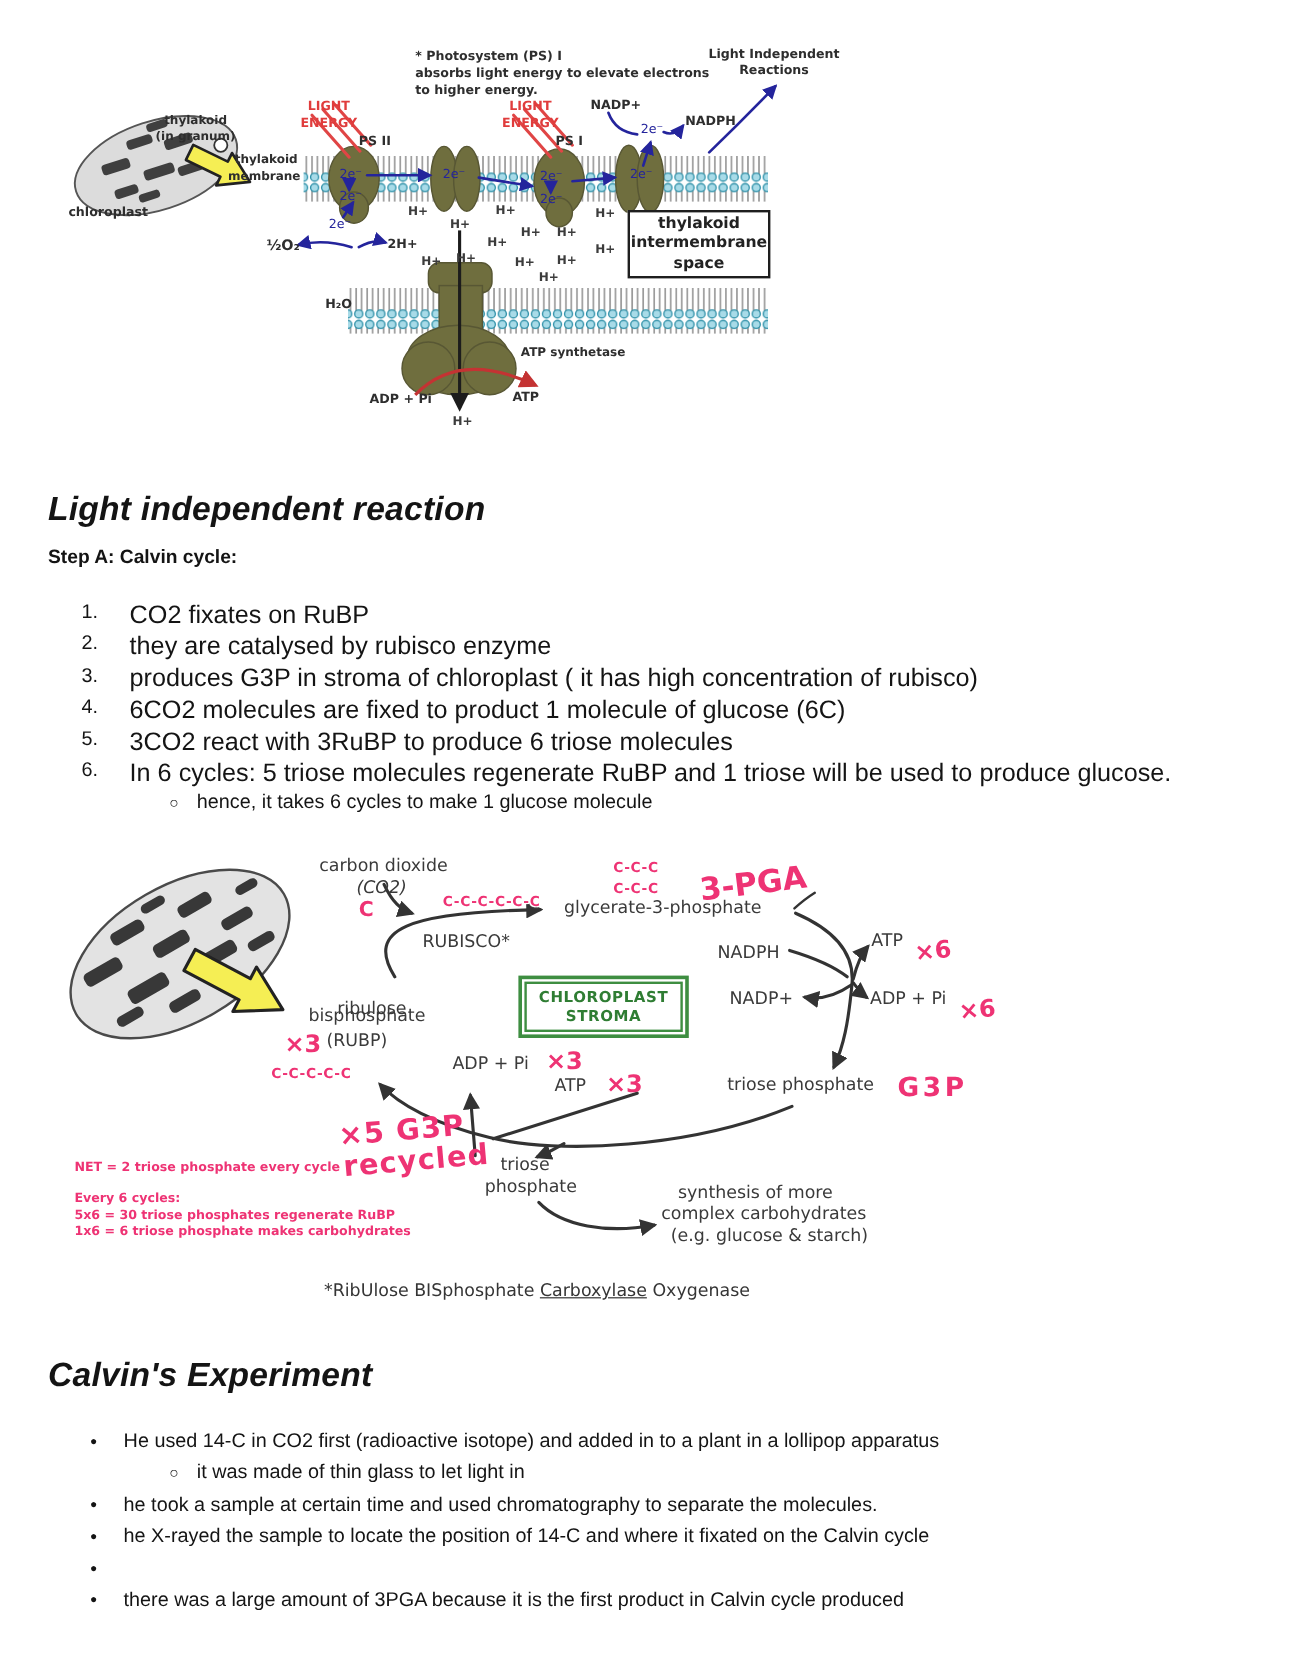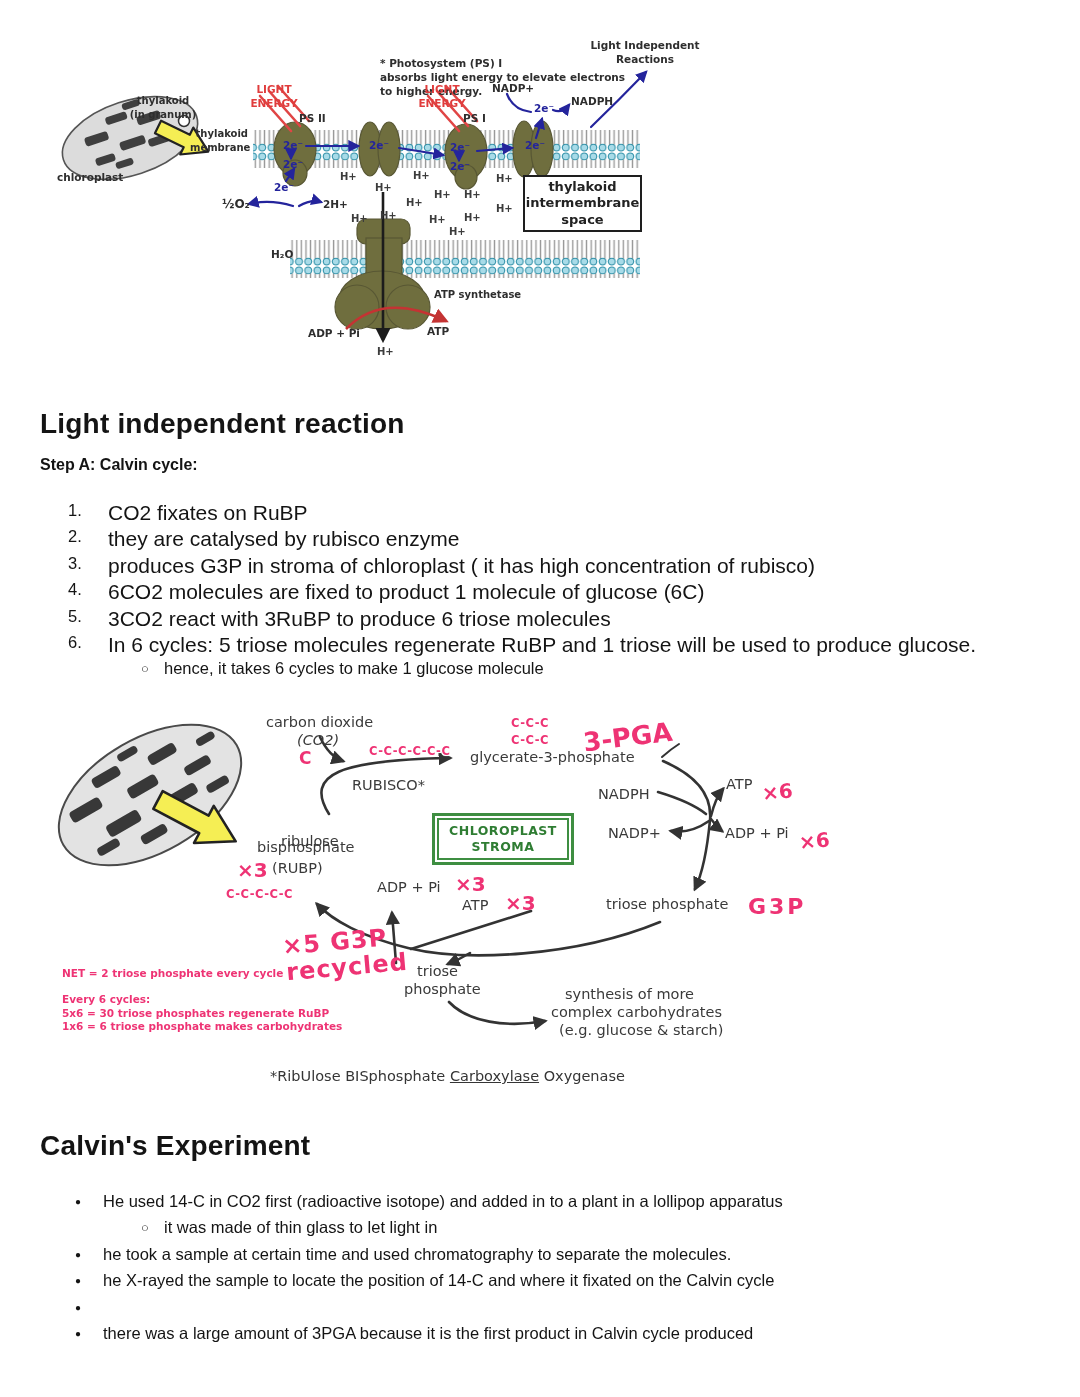--- a/index.html
+++ b/index.html
@@ -3,35 +3,35 @@
 <meta charset="utf-8">
 <style>
   html,body{margin:0;padding:0;background:#fff;}
   .canvas{position:relative;width:1080px;height:1397px;background:#fff;overflow:hidden;}
   .art{position:absolute;left:0;top:0;pointer-events:none;}
   .t{position:absolute;white-space:nowrap;font-family:"DejaVu Sans",sans-serif;color:#333;}
   .lbl{font-size:10.5px;font-weight:700;line-height:14px;color:#2e2e2e;}
   .ctr{text-align:center;}
   .rt{text-align:right;}
   .redt{color:#e03c3c;}
-  .bluet{color:#24249c;font-weight:700;font-size:10.5px;}
+  .bluet{color:#24249c;font-weight:400;font-size:10.5px;}
   .hp{font-size:10px;font-weight:700;color:#3c3c3c;}
   .boxed{position:absolute;border:2.5px solid #1e1e1e;background:#fff;display:flex;align-items:center;justify-content:center;}
   .boxtxt{font-family:"DejaVu Sans",sans-serif;font-size:13px;font-weight:700;line-height:16.5px;color:#222;text-align:center;}
   .cal{font-size:14.5px;font-weight:400;color:#3a3a3a;line-height:17px;}
   .pk{color:#ee3374;font-weight:700;}
   .halo{text-shadow:0 0 2px #fff,0 0 2px #fff,1px 1px 0 #fff,-1px -1px 0 #fff,1px -1px 0 #fff,-1px 1px 0 #fff;}
   .chain{font-size:11.5px;letter-spacing:.5px;}
   .hand{font-family:"DejaVu Sans",sans-serif;font-weight:700;}
   .pknote{font-size:10.5px;font-weight:700;line-height:13.5px;}
   .greenbox{position:absolute;border:3px solid #3e8e41;background:#fff;padding:2px;}
   .greenbox .inner{border:2px solid #3e8e41;padding:3px 10px;text-align:center;}
   .greenbox .gtxt{font-family:"DejaVu Sans",sans-serif;font-size:12.5px;font-weight:700;line-height:16px;color:#2f7d33;letter-spacing:.5px;}
   .doc{font-family:"Liberation Sans",sans-serif;color:#141414;}
-  .h1{font-size:28px;font-weight:700;letter-spacing:.2px;}
+  .h1{font-size:28px;font-weight:700;letter-spacing:.2px;font-style:italic;}
   .h3{font-size:16px;font-weight:700;}
   .listwrap{position:absolute;left:0;width:1080px;}
   .row{position:relative;height:26.4px;}
   .num{position:absolute;left:68px;font-size:16.5px;}
   .itext{position:absolute;left:108px;font-size:21px;}
   .bdot{position:absolute;left:75px;font-size:15px;top:1px;}
   .btext{position:absolute;left:103px;font-size:16.5px;}
   .sdot{position:absolute;left:141px;font-size:13px;top:2px;}
   .stext{position:absolute;left:164px;font-size:16.5px;}
   .ul{text-decoration:underline;}
@@ -164,21 +164,21 @@
       <path d="M709,821 C696,830 683,833 671,831" marker-end="url(#mkD)"></path>
       <path d="M711,819 C715,824 718,828 722,831" marker-end="url(#mkD)"></path>
       <path d="M660,922 C575,957 465,962 408,948 C362,937 332,920 317,904" marker-end="url(#mkD)"></path>
       <path d="M470,953 C460,959 453,962 448,964" marker-end="url(#mkD)"></path>
       <line x1="396" y1="963" x2="392" y2="913" marker-end="url(#mkD)"></line>
       <line x1="531" y1="911" x2="411" y2="949"></line>
       <path d="M449,1002 C468,1022 506,1028 545,1021" marker-end="url(#mkD)"></path>
     </g>
   </svg>
 
-  <div class="t lbl" style="left:380px;top:40px;margin-top:16px;">
+  <div class="t lbl" style="left:346px;top:40px;">
     <div>* Photosystem (PS) I</div>
     <div>absorbs light energy to elevate electrons</div>
     <div>to higher energy.</div>
   </div>
   <div class="t lbl ctr" style="left:585px;top:38px;width:120px;">
     <div>Light Independent</div>
     <div>Reactions</div>
   </div>
   <div class="t lbl ctr" style="left:118px;top:94px;width:90px;font-size:10px;">
     <div>thylakoid</div>

